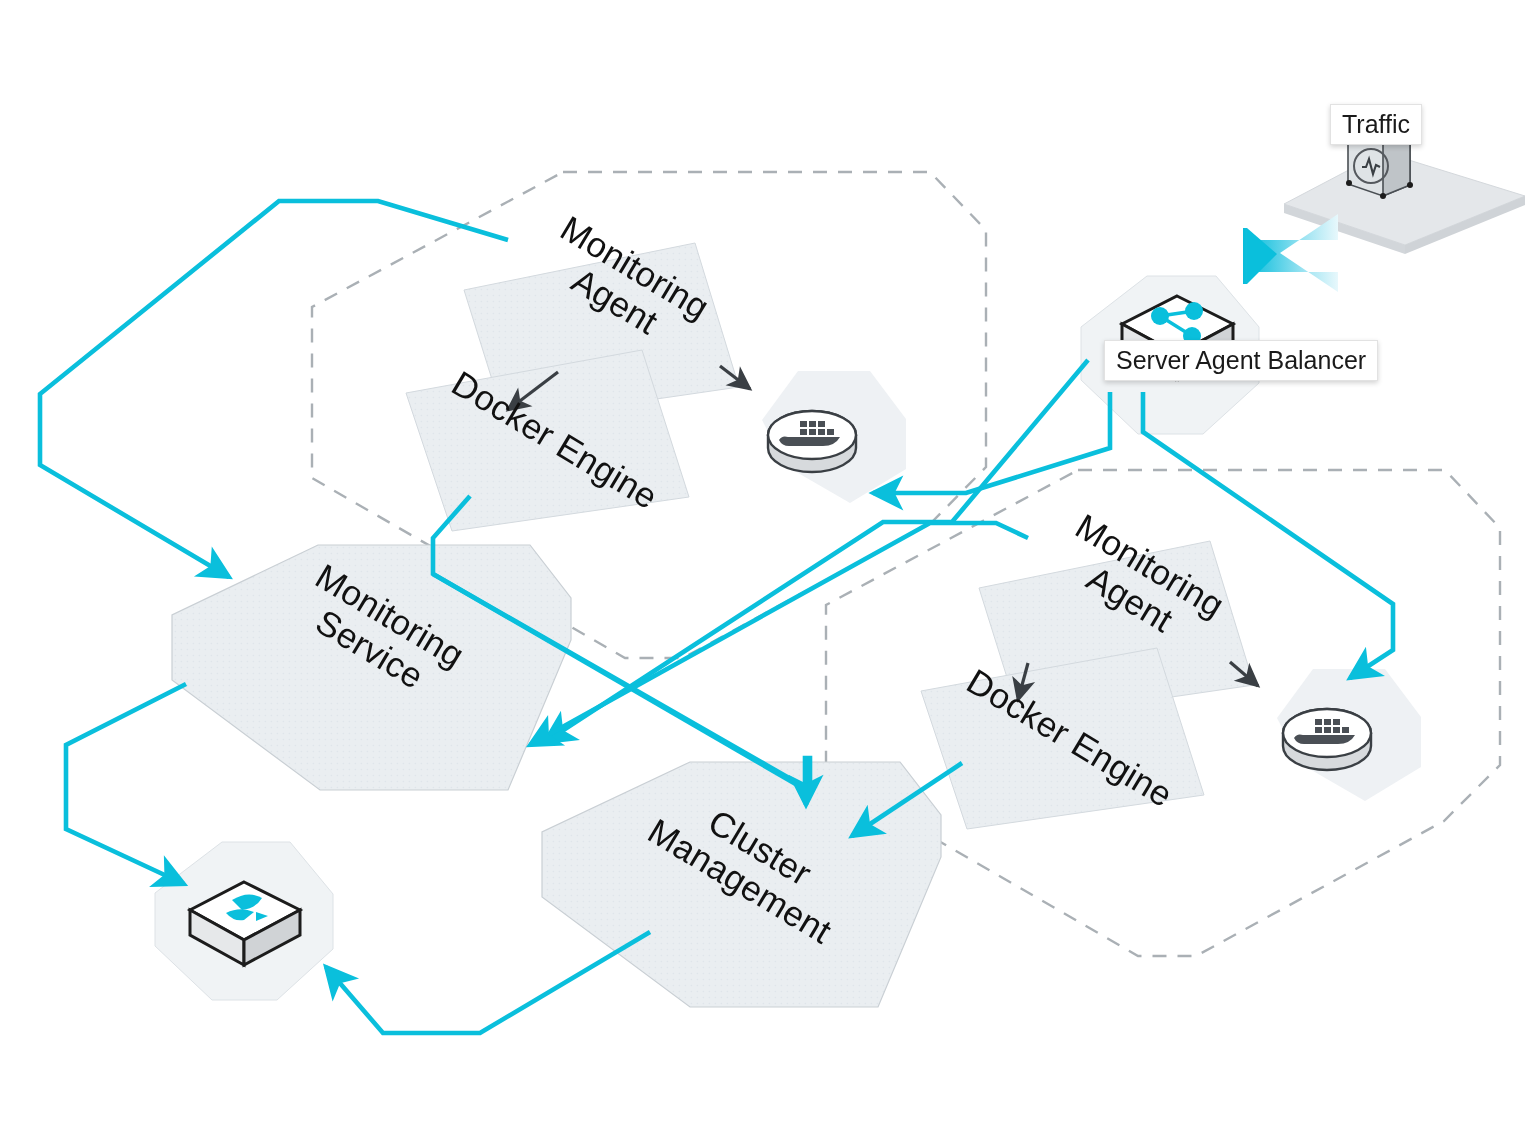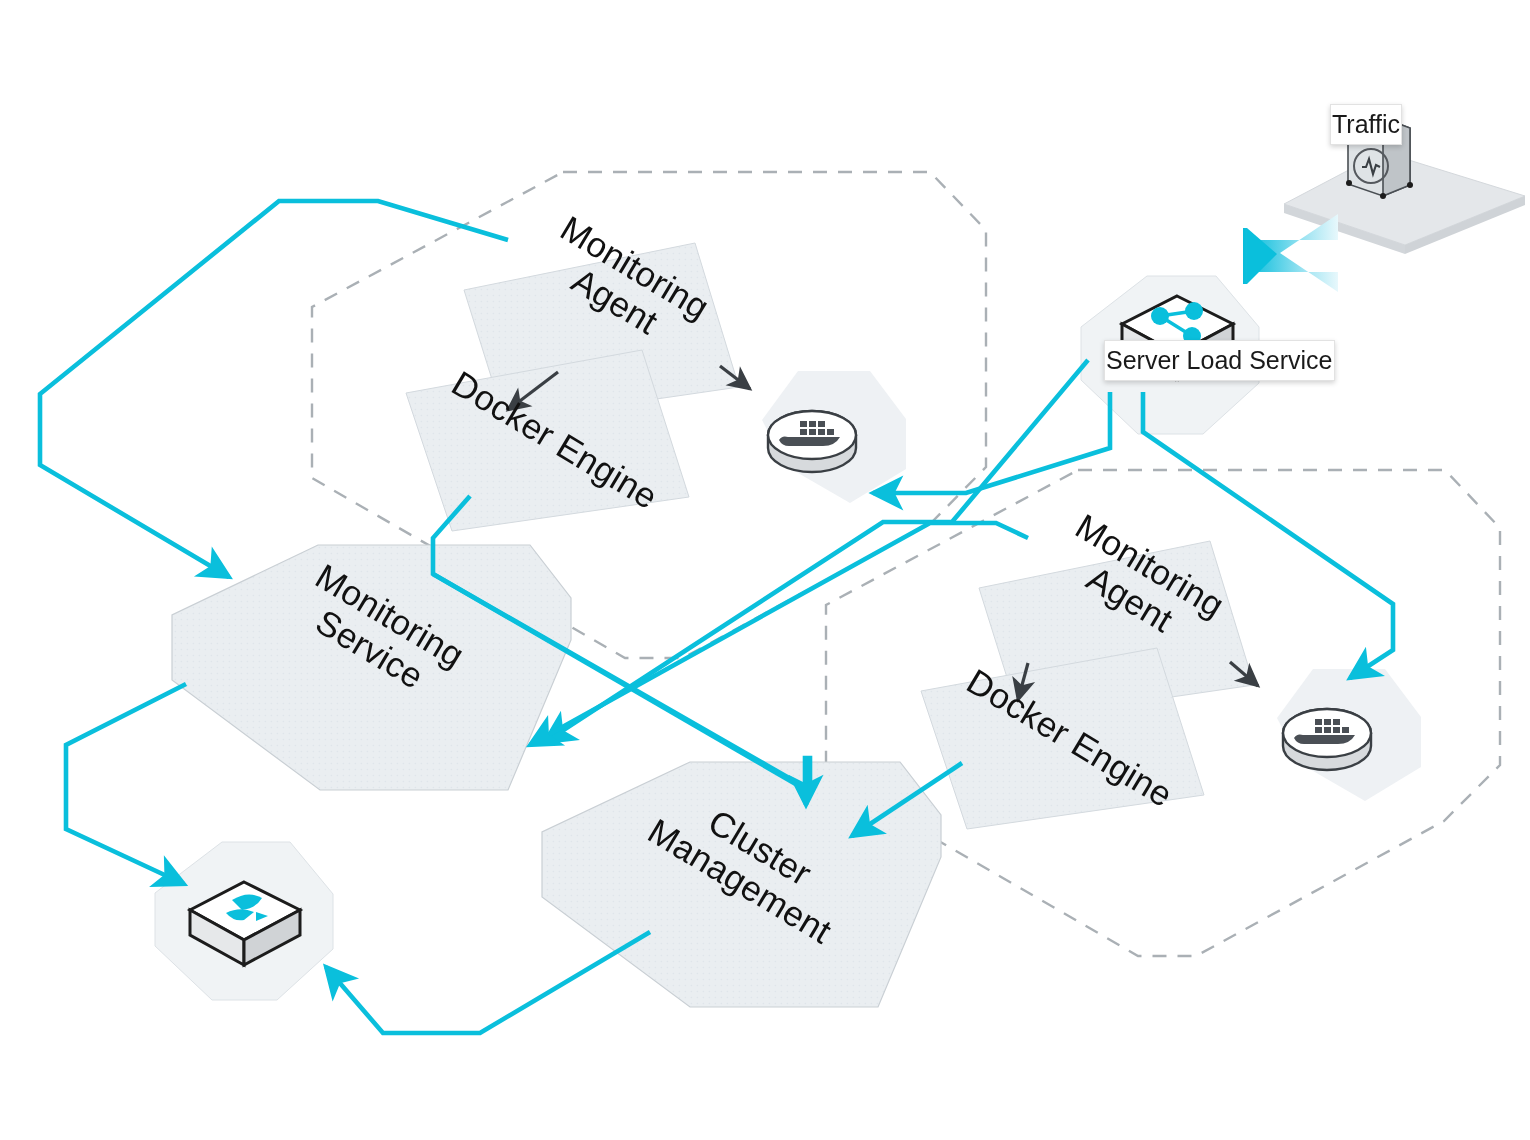--- a/index.html
+++ b/index.html
@@ -1,20 +1,20 @@
 <!DOCTYPE html>
 <html><head>
 <meta charset="utf-8">
 <style>
   html,body{margin:0;padding:0;background:#ffffff;}
   #stage{position:relative;width:1530px;height:1140px;background:#fff;
          font-family:"Liberation Sans","DejaVu Sans",sans-serif;overflow:hidden;}
   svg{position:absolute;left:0;top:0;}
   .lbl{position:absolute;background:#ffffff;border:1px solid #e2e2e2;
-       box-shadow:0 2px 5px rgba(0,0,0,.18);padding:4px 1px;
+       box-shadow:0 2px 5px rgba(0,0,0,.18);padding:4px 11px;
        font-size:25px;color:#1a1a1a;white-space:nowrap;line-height:1.25;}
   .iso-txt{position:absolute;font-size:35px;color:#111;white-space:nowrap;
            text-align:center;line-height:1.12;letter-spacing:.2px;}
 </style>
 </head>
 <body>
 
 <div id="stage">
 
   <svg width="1530" height="1140">
@@ -208,16 +208,16 @@
     <div>Service</div>
   </div>
 
   <div class="iso-txt" style="left:615px;top:825px;width:270px;transform:rotate(31deg);transform-origin:50% 50%;">
     <div>Cluster</div>
     <div>Management</div>
   </div>
 
   <div class="lbl" style="left:1330px;top:104px;">Traffic</div>
 
-  <div class="lbl" style="left:1104px;top:340px;">Server Load Service</div>
+  <div class="lbl" style="left:1104px;top:340px;">Server Agent Balancer</div>
 
 
 </div>
 
 </body></html>

